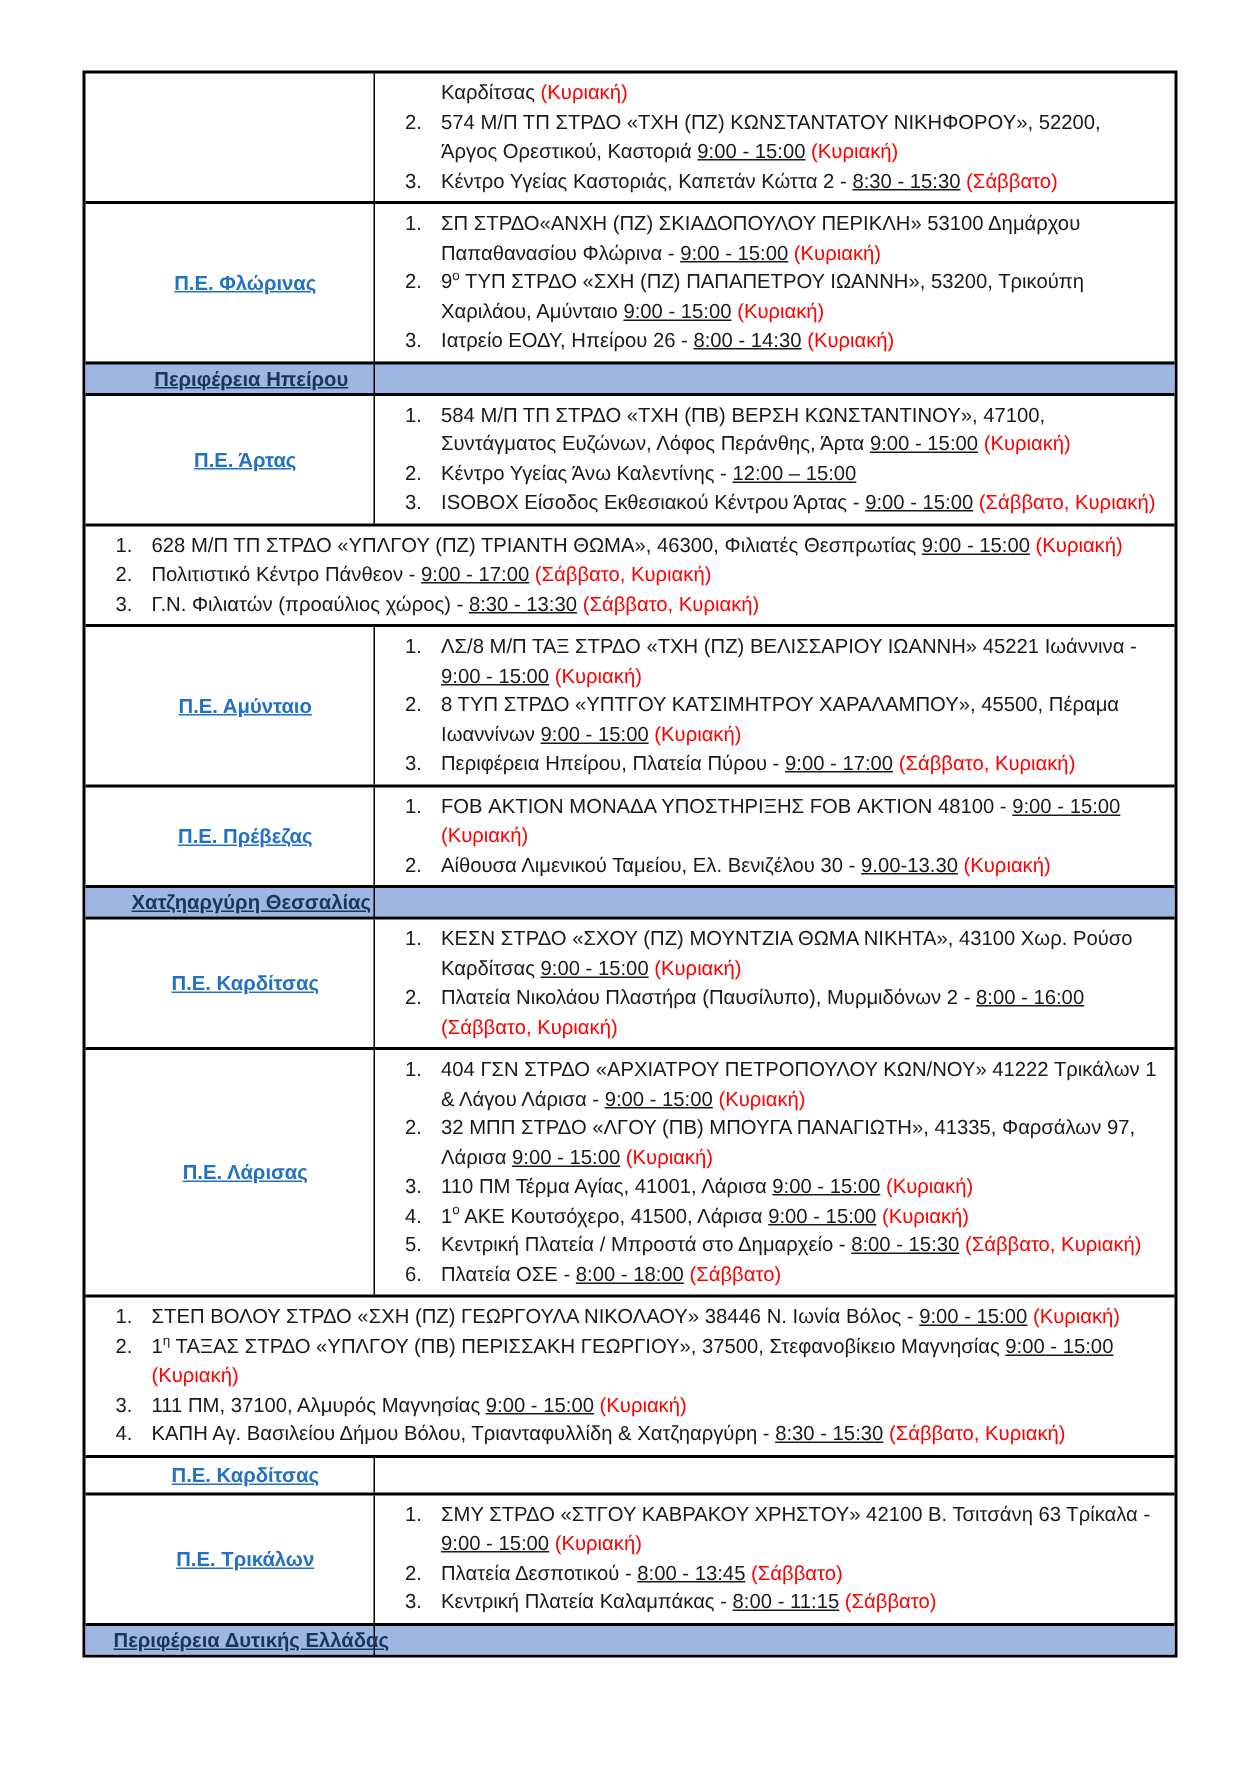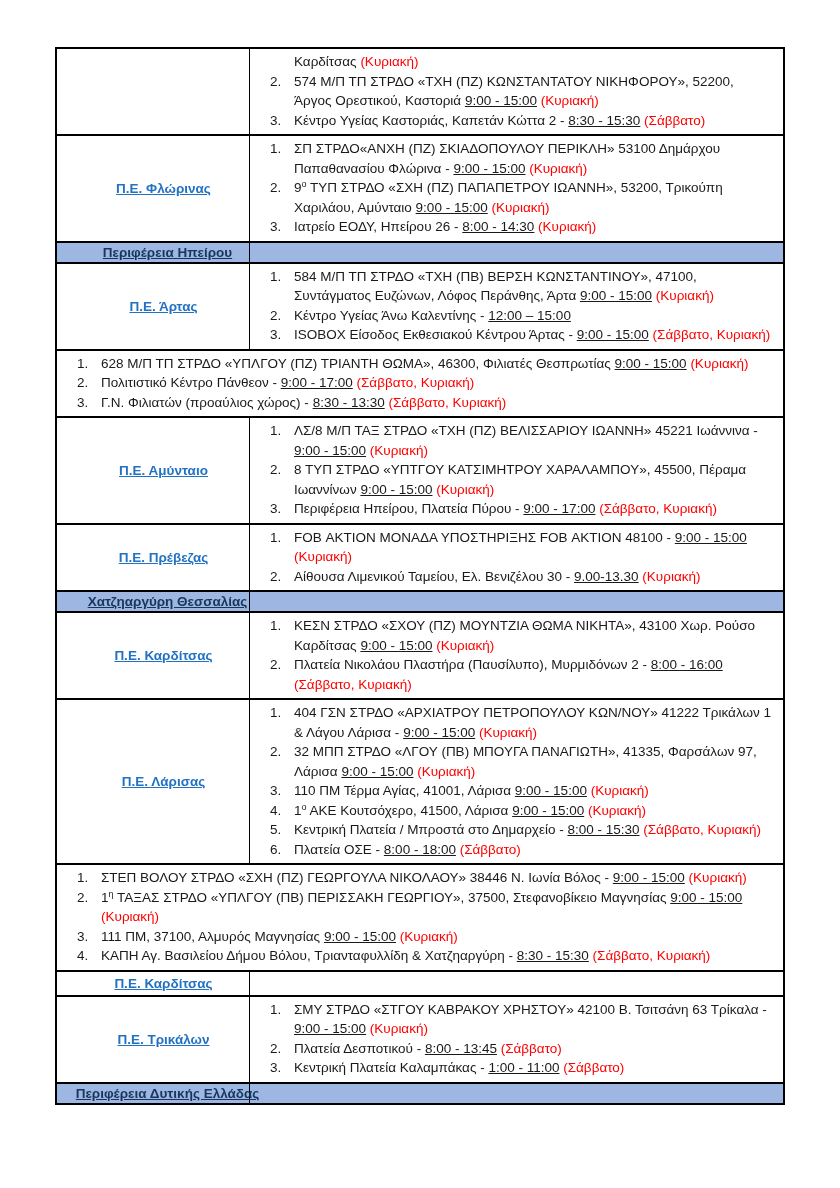--- a/index.html
+++ b/index.html
@@ -269,21 +269,21 @@
           <div class="item">
             <span class="num">1.</span>
             <span class="txt"><span class="seg-n">ΣΜΥ ΣΤΡΔΟ «ΣΤΓΟΥ ΚΑΒΡΑΚΟΥ ΧΡΗΣΤΟΥ» 42100 Β. Τσιτσάνη 63 Τρίκαλα - </span><span class="seg-u">9:00 - 15:00</span><span class="seg-r"> (Κυριακή)</span></span>
           </div>
           <div class="item">
             <span class="num">2.</span>
             <span class="txt"><span class="seg-n">Πλατεία Δεσποτικού - </span><span class="seg-u">8:00 - 13:45</span><span class="seg-r"> (Σάββατο)</span></span>
           </div>
           <div class="item">
             <span class="num">3.</span>
-            <span class="txt"><span class="seg-n">Κεντρική Πλατεία Καλαμπάκας - </span><span class="seg-u">1:00 - 11:00</span><span class="seg-r"> (Σάββατο)</span></span>
+            <span class="txt"><span class="seg-n">Κεντρική Πλατεία Καλαμπάκας - </span><span class="seg-u">8:00 - 11:15</span><span class="seg-r"> (Σάββατο)</span></span>
           </div>
         </div>
       </div>
       <div class="trow band">
         <div class="cell-left">
           <span class="band-label">Περιφέρεια Δυτικής Ελλάδας</span>
         </div>
         <div class="cell-right"></div>
       </div>
     </div>

